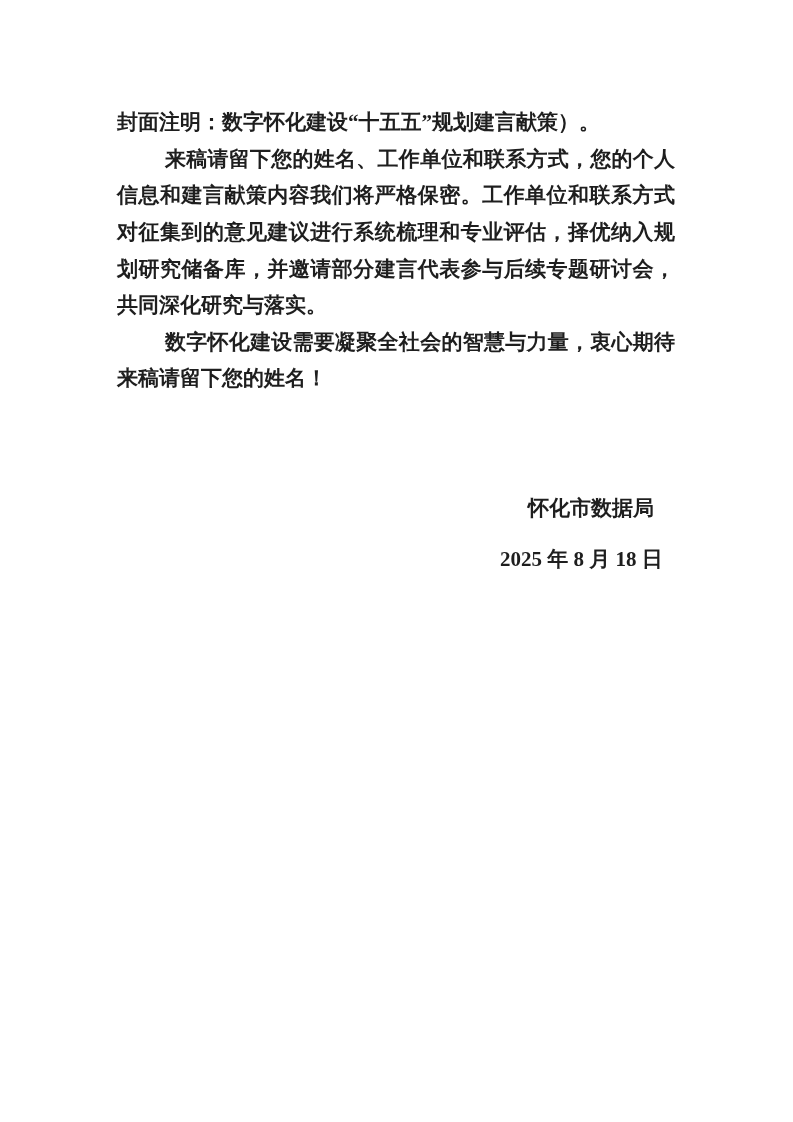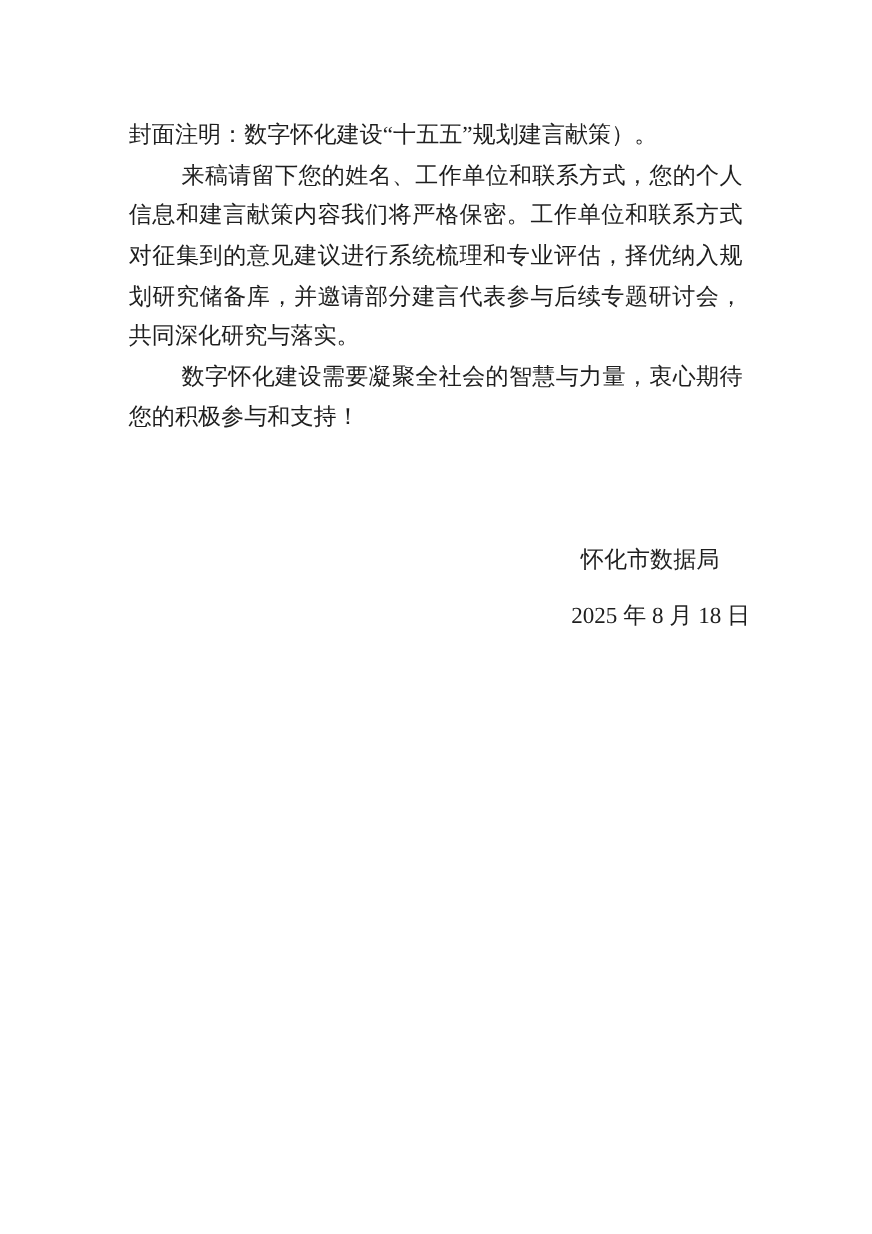--- a/index.html
+++ b/index.html
@@ -9,20 +9,21 @@
   }
   .page {
     position: relative;
     width: 793px;
     height: 1122px;
     background: #ffffff;
     font-family: "Liberation Serif", "DejaVu Serif", serif;
     color: #1e1e1e;
     overflow: hidden;
     margin: 0 auto;
+    font-weight: bold;
   }
   .letter-body {
     position: absolute;
     left: 117px;
     top: 104px;
     width: 558px;
   }
   .line {
     font-size: 21px;
     line-height: 36.63px;
@@ -47,35 +48,35 @@
     text-align: center;
     white-space: nowrap;
   }
   .sig-date {
     position: absolute;
     left: 500px;
     top: 541px;
     width: 182px;
     font-size: 21px;
     line-height: 36.63px;
-    text-align: right;
+    text-align: left;
     white-space: nowrap;
   }
 </style>
 </head>
 <body>
 
 <div class="page">
   <div class="letter-body">
       <div class="line">封面注明：数字怀化建设“十五五”规划建言献策）。</div>
       <div class="line fill indent">来稿请留下您的姓名、工作单位和联系方式，您的个人</div>
       <div class="line fill">信息和建言献策内容我们将严格保密。工作单位和联系方式</div>
       <div class="line fill">对征集到的意见建议进行系统梳理和专业评估，择优纳入规</div>
       <div class="line fill">划研究储备库，并邀请部分建言代表参与后续专题研讨会，</div>
       <div class="line">共同深化研究与落实。</div>
       <div class="line fill indent">数字怀化建设需要凝聚全社会的智慧与力量，衷心期待</div>
-      <div class="line">您的积极参与和支持！</div>
+      <div class="line">来稿请留下您的姓名！</div>
     </div>
 
   <div class="sig-org">怀化市数据局</div>
 
   <div class="sig-date">2025 年 8 月 18 日</div>
 </div>
 
 </body></html>

